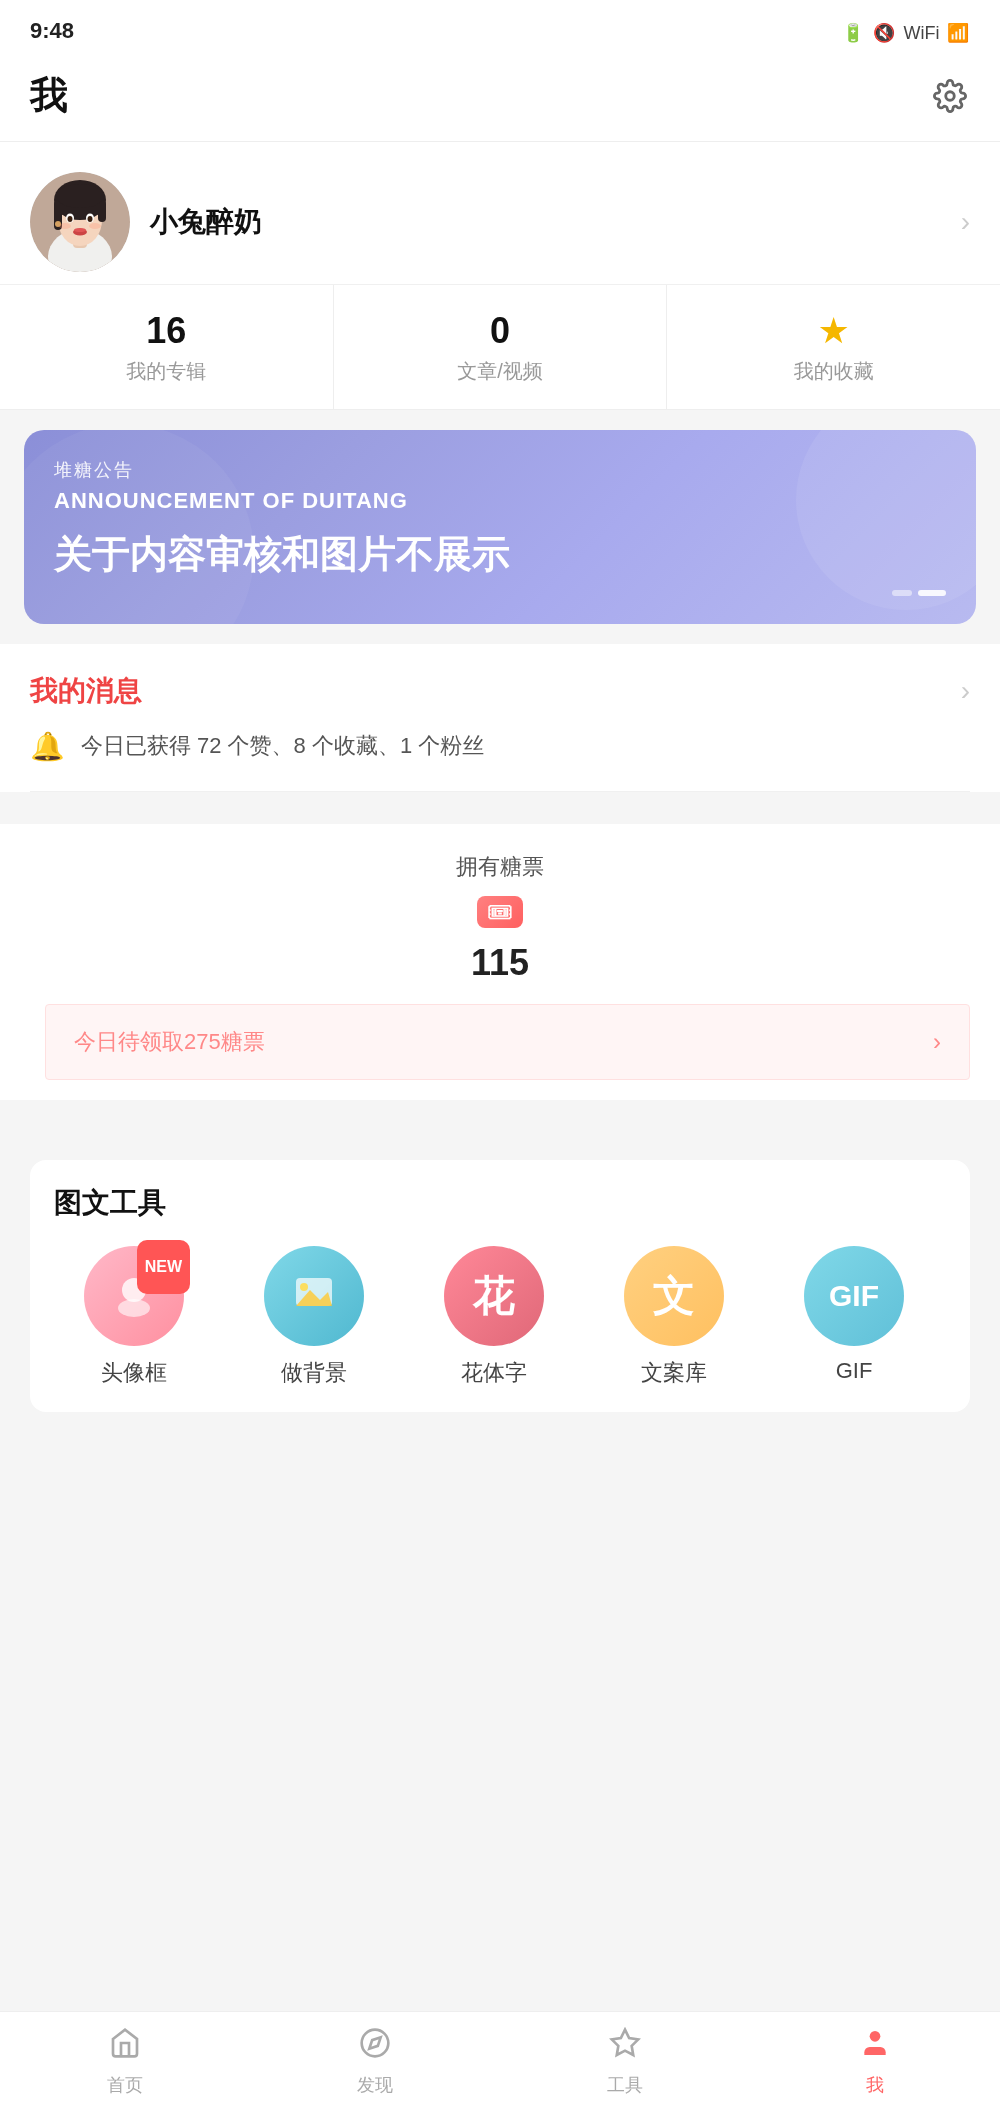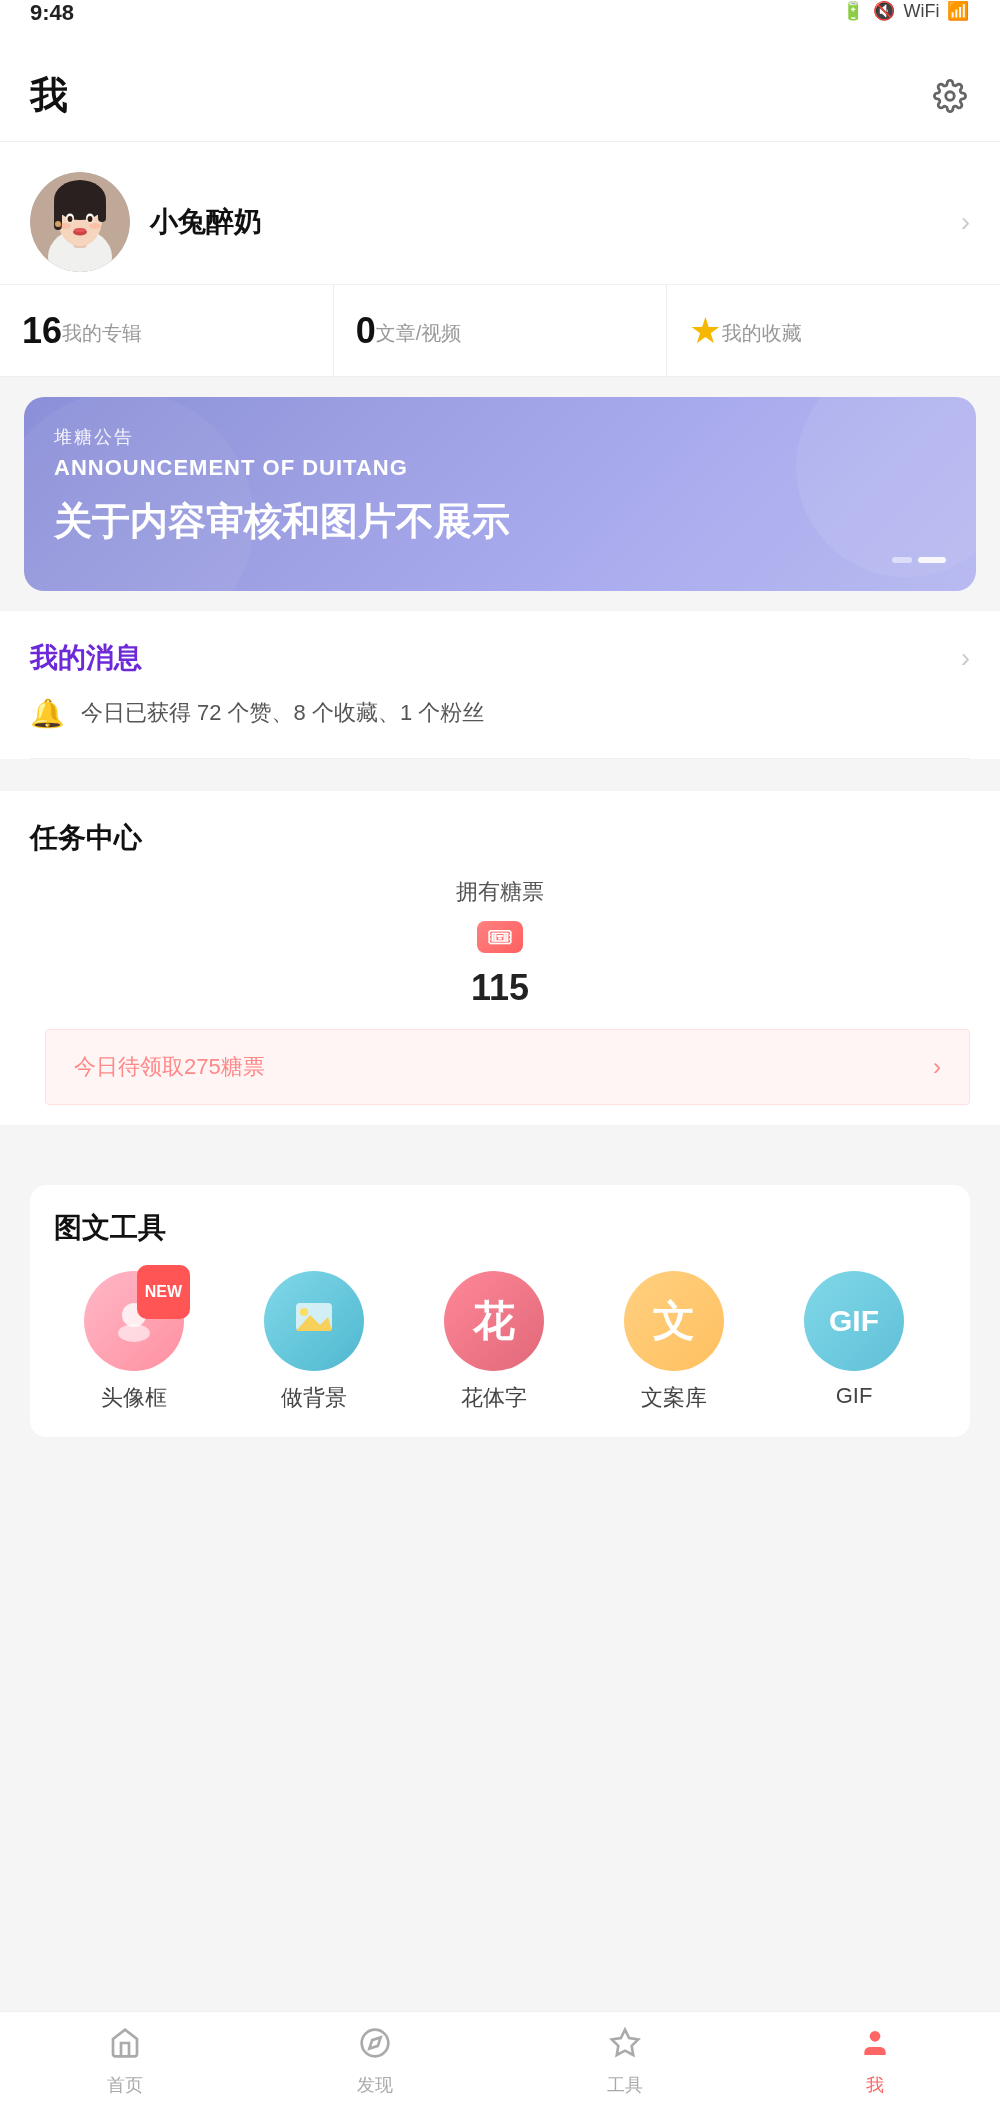--- a/index.html
+++ b/index.html
@@ -11,23 +11,23 @@
       font-family: -apple-system, 'PingFang SC', 'Helvetica Neue', sans-serif;
       color: #222;
       overflow-x: hidden;
     }
 
     
     .status-bar {
       background: #fff;
       height: 60px;
       display: flex;
-      align-items: flex-start;
+      align-items: flex-end;
       justify-content: space-between;
-      padding: 0 30px;
+      padding: 16px 30px;
     }
     .status-time {
       font-size: 22px;
       font-weight: 600;
       color: #222;
     }
     .status-icons {
       display: flex;
       align-items: center;
       gap: 8px;
@@ -96,21 +96,21 @@
     
     .stats-row {
       background: #fff;
       display: flex;
       align-items: stretch;
       border-bottom: 1px solid #eee;
     }
     .stat-item {
       flex: 1;
       display: flex;
-      flex-direction: row;
+      flex-direction: column;
       align-items: center;
       padding: 24px 22px;
       border-right: 1px solid #eee;
       cursor: pointer;
     }
     .stat-item:last-child { border-right: none; }
     .stat-number {
       font-size: 36px;
       font-weight: 700;
       color: #111;
@@ -203,21 +203,21 @@
     }
     .section-header {
       display: flex;
       align-items: center;
       justify-content: space-between;
       padding: 28px 0 20px;
     }
     .section-title {
       font-size: 28px;
       font-weight: 700;
-      color: #6d28d9;
+      color: #ef4444;
     }
     .notification-row {
       display: flex;
       align-items: center;
       gap: 16px;
       padding: 0 0 28px;
       border-bottom: 1px solid #f0f0f0;
     }
     .bell-icon {
       font-size: 28px;
@@ -480,21 +480,20 @@
   </div>
   <div class="notification-row">
     <span class="bell-icon">🔔</span>
     <span class="notification-text">今日已获得 72 个赞、8 个收藏、1 个粉丝</span>
   </div>
 </div>
 
 <div class="divider"></div>
 
 <div class="task-section">
-  <div class="task-title">任务中心</div>
   <div class="candy-row">
     <span class="candy-label">拥有糖票</span>
     <span class="candy-icon">🎟</span>
     <span class="candy-count">115</span>
   </div>
   <div class="claim-banner">
     <span class="claim-text">今日待领取275糖票</span>
     <span class="claim-arrow">›</span>
   </div>
 </div>

